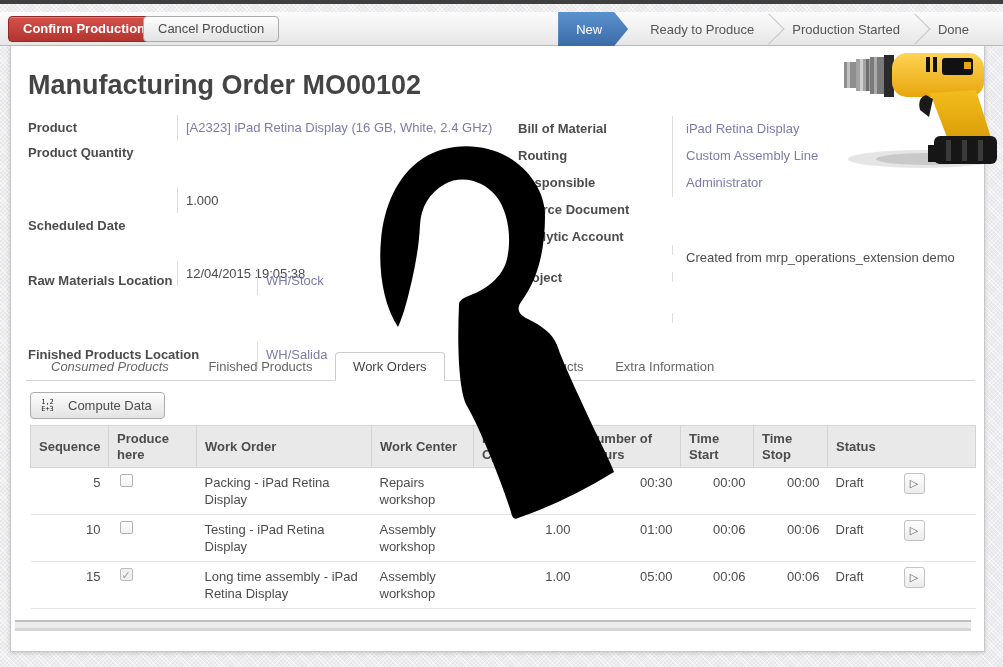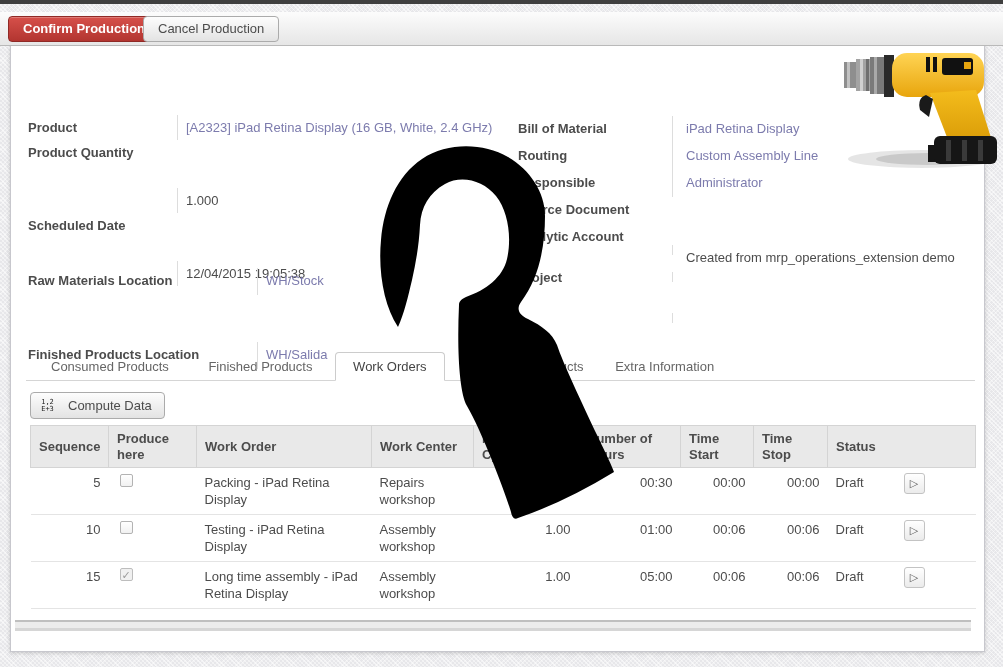--- a/index.html
+++ b/index.html
@@ -73,24 +73,33 @@
 </head>
 <body>
 
 <div class="screen">
 
   <div class="top-strip"></div>
 
   <div class="toolbar">
     <span class="btn btn-confirm">Confirm Production</span>
     <span class="btn btn-cancel">Cancel Production</span>
+    <div class="statusbar">
+      <div class="stage active">New</div>
+      <div class="stage">Ready to Produce</div>
+      <div class="chev"></div>
+      <div class="stage">Production Started</div>
+      <div class="chev"></div>
+      <div class="stage">Done</div>
+    </div>
   </div>
 
   <div class="sheet"></div>
 
+  <div class="page-title">Manufacturing Order MO00102</div>
 
   <div class="fgroup" style="left:28px; top:115px; grid-template-columns:149px auto;">
     <div class="flabel">Product</div>
     <div class="fval link">[A2323] iPad Retina Display (16 GB, White, 2.4 GHz)</div>
     <div class="flabel">Product Quantity</div>
     <div class="fval plain">1.000</div>
     <div class="flabel">Scheduled Date</div>
     <div class="fval plain">12/04/2015 19:05:38</div>
   </div>
 
@@ -112,21 +121,21 @@
   </div>
 
   <div class="fgroup" style="left:28px; top:268px; grid-template-columns:182px auto; grid-auto-rows:27px;gap:47px;">
     <div class="flabel">Raw Materials Location</div>
     <div class="fval link">WH/Stock</div>
     <div class="flabel">Finished Products Location</div>
     <div class="fval link">WH/Salida</div>
   </div>
 
   <div class="tabbar">
-    <span class="tab" style="margin-left:8px;">Consumed Products</span>
+    <span class="tab" style="margin-left:8px;font-style:italic;">Consumed Products</span>
     <span class="tab">Finished Products</span>
     <span class="tab active">Work Orders</span>
     <span class="tab">Scheduled Products</span>
     <span class="tab" style="margin-left:-6px;">Extra Information</span>
   </div>
 
   <div class="btn-compute">
     <span class="calc-icon">
       <span>1,2</span><br>
       <span>E+3</span>

